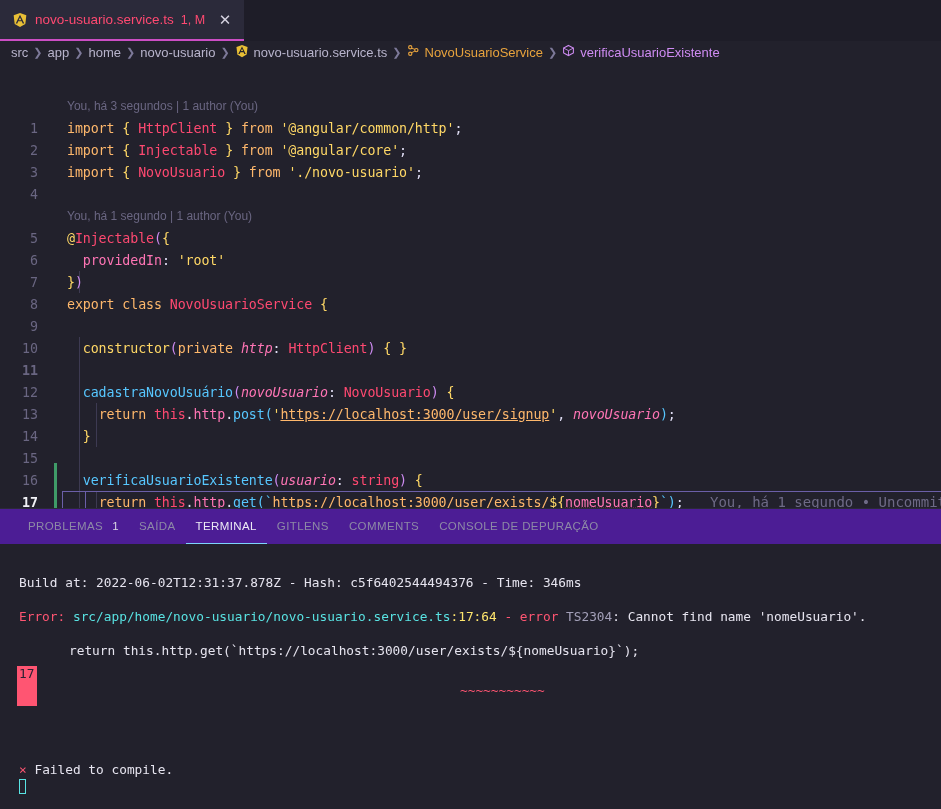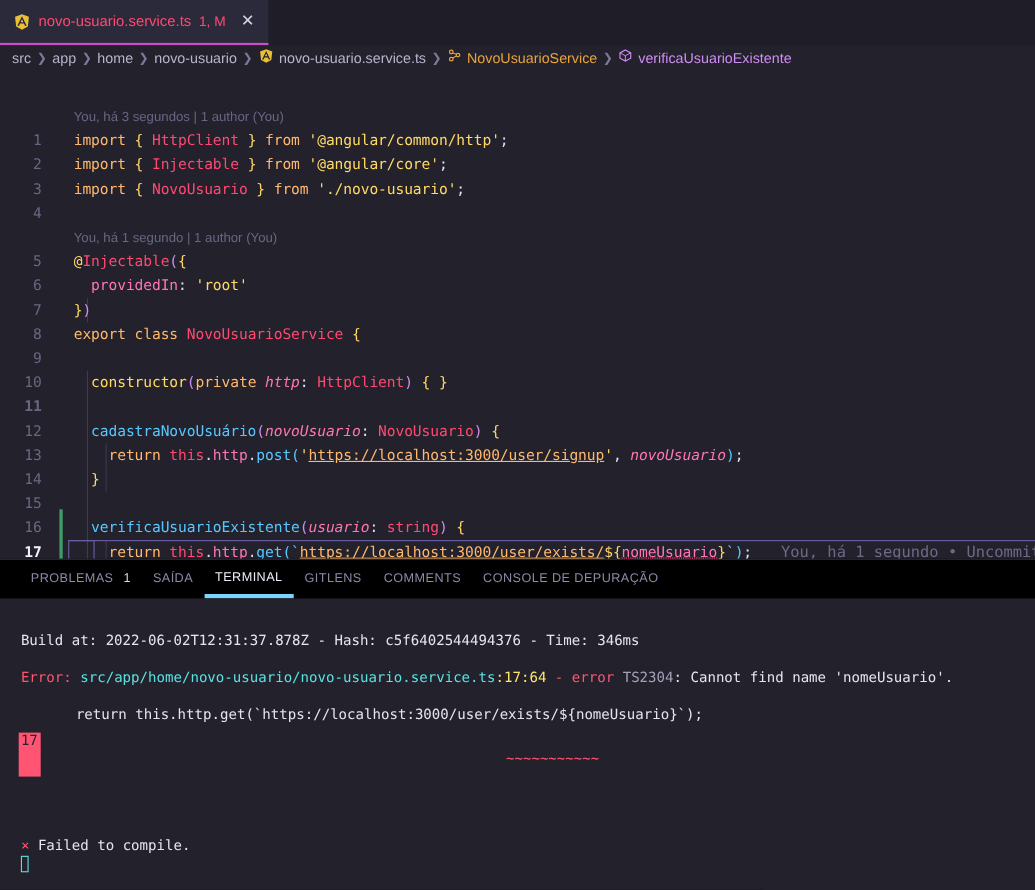--- a/index.html
+++ b/index.html
@@ -168,21 +168,21 @@
     color: #6e6a86;
     font-family: "DejaVu Sans Mono", monospace;
     font-size: 14px;
     white-space: nowrap;
   }
 
   
   .panel {
     position: absolute;
     left: 0; right: 0; top: 508px; bottom: 0;
-    background: #000000;
+    background: #4c1d95;
     border-top: 1px solid #2b2a38;
   }
   .panel-tabs {
     height: 35px;
     display: flex;
     align-items: center;
     gap: 0;
     padding-left: 18px;
     font-size: 11.5px;
     letter-spacing: 0.4px;
@@ -190,21 +190,21 @@
   .ptab {
     padding: 0 10px;
     height: 35px;
     display: flex;
     align-items: center;
     gap: 9px;
     color: #8d89a6;
     border-bottom: 1px solid transparent;
     white-space: nowrap;
   }
-  .ptab.active { color: #eceaf5; border-bottom: 4px solid #7dd3fc; }
+  .ptab.active { color: #eceaf5; border-bottom: 1px solid #7dd3fc; }
   .ptab-count { color: #d9d6e4; font-size: 11.5px; }
 
   .term {
     position: absolute;
     left: 0; right: 0; top: 35px; bottom: 0;
     background: #22212c;
     padding: 13px 0 0 19px;
     font-family: "DejaVu Sans Mono", monospace;
     font-size: 12.8px;
     color: #e6e4ef;

